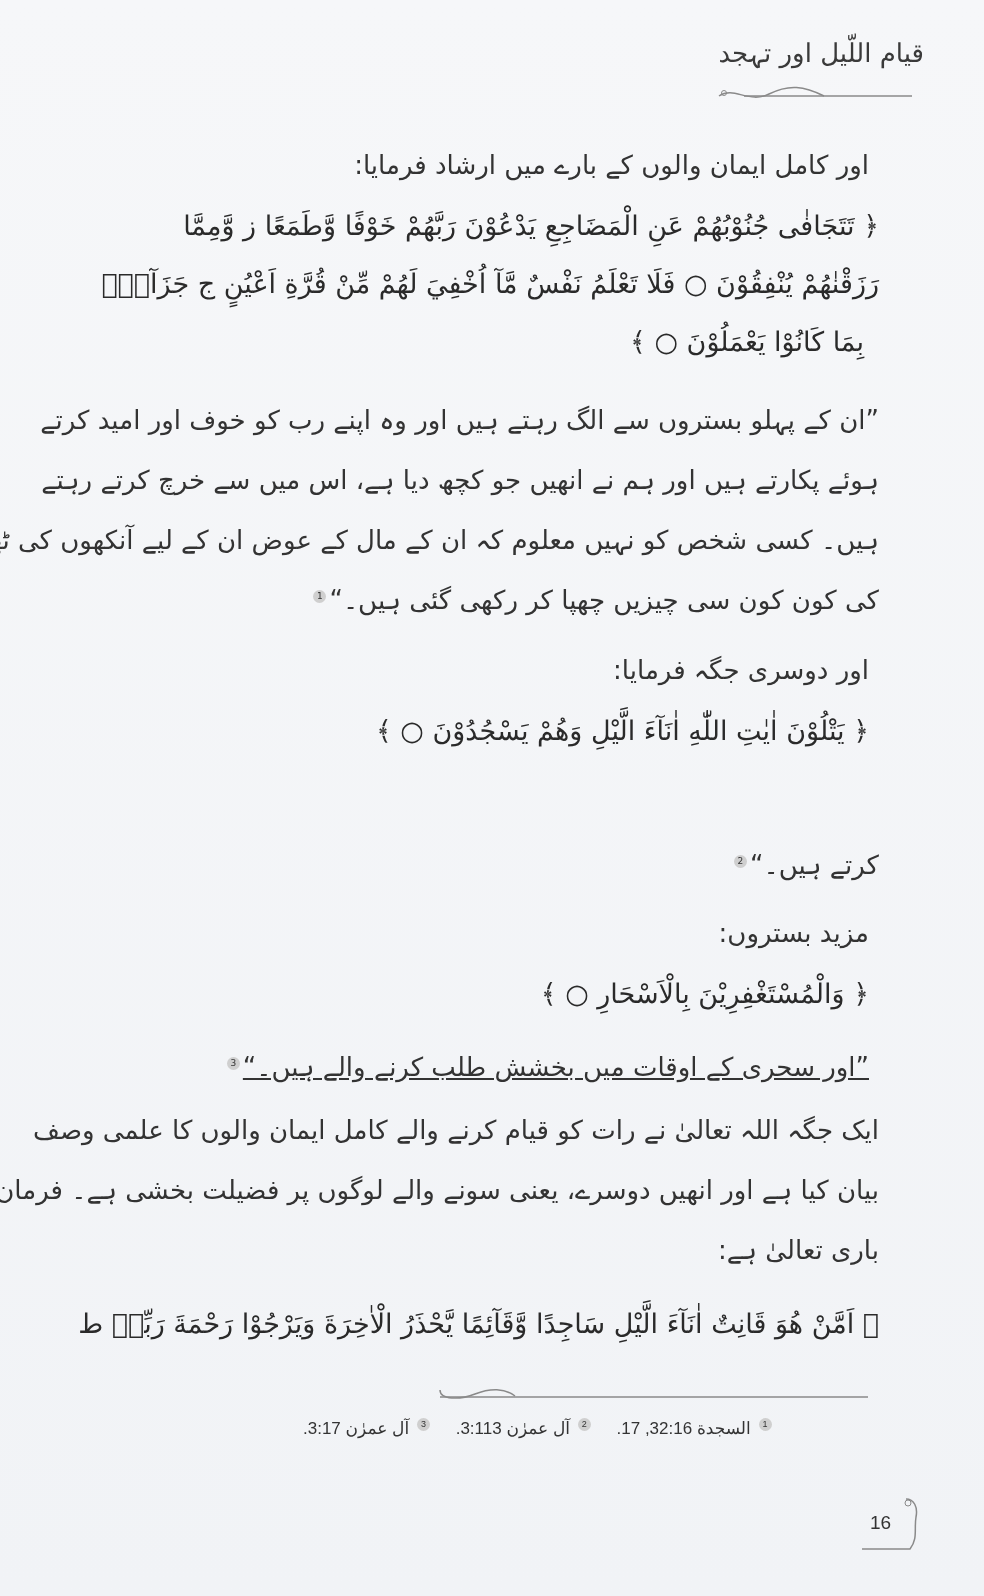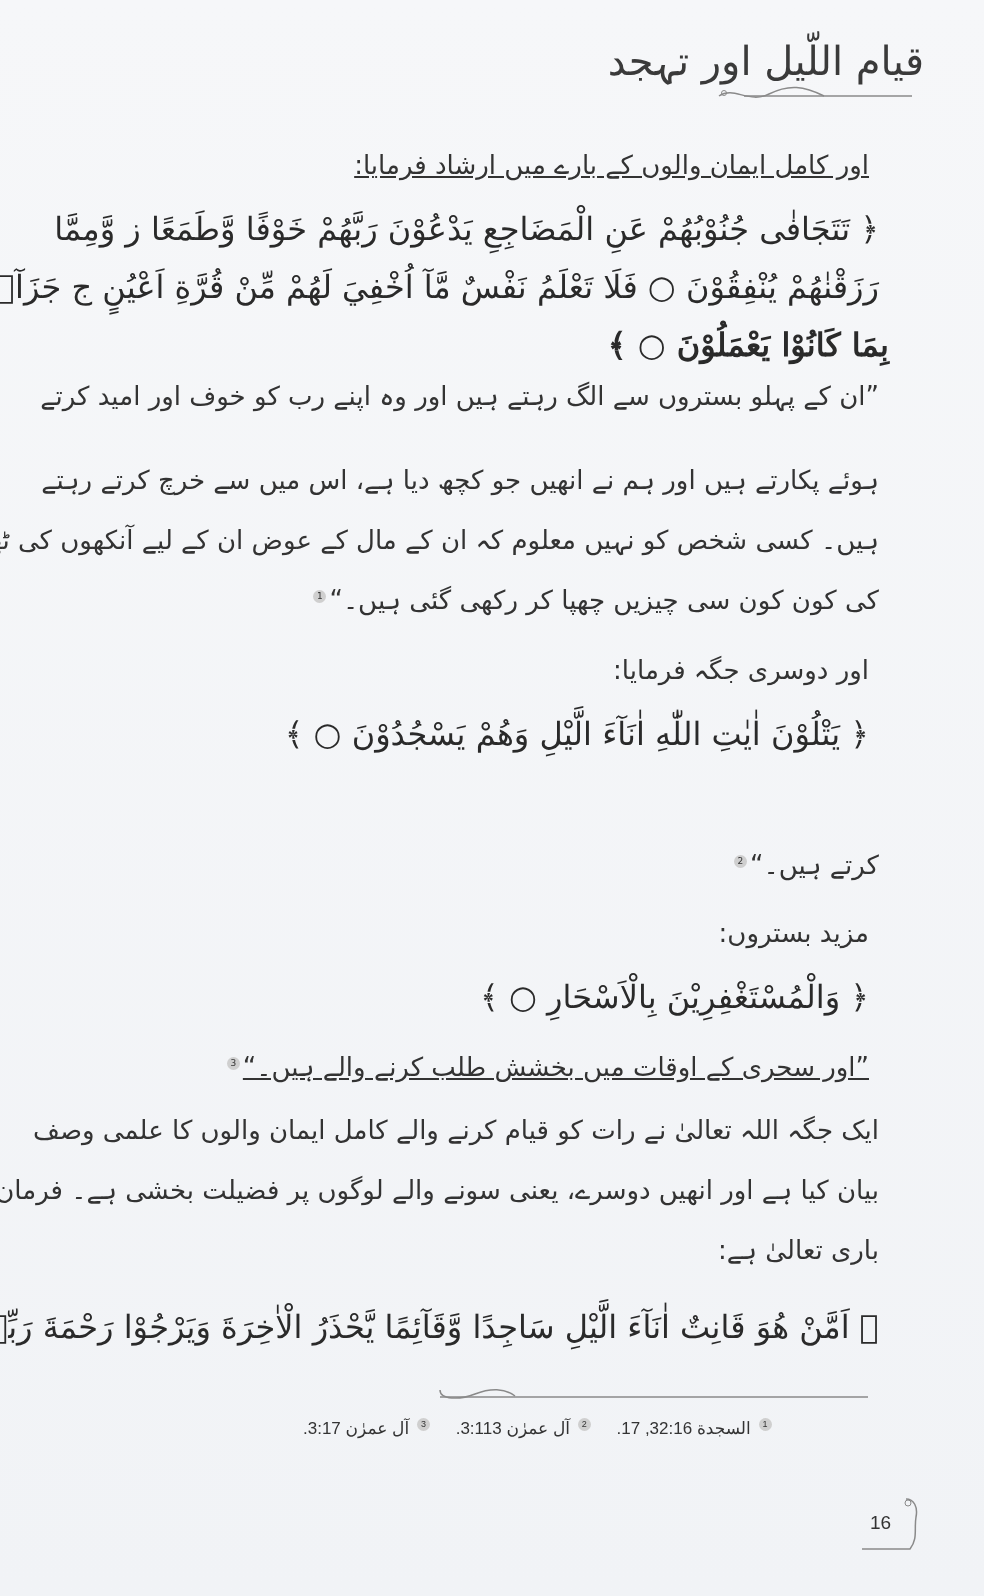--- a/index.html
+++ b/index.html
@@ -6,30 +6,30 @@
   body {
     width:984px; height:1596px; overflow:hidden;
     background:#f3f5f7;
     font-family:"DejaVu Sans", sans-serif;
     color:#2e2e2e;
     position:relative;
   }
   .page { position:absolute; inset:0; background:linear-gradient(180deg,#f6f7f9 0%,#f1f3f6 100%); }
   .header-title {
     position:absolute; right:60px; top:38px;
-    font-family:"DejaVu Serif", serif; font-size:40px; color:#3a3a3a;
+    font-family:"DejaVu Serif", serif; font-size:26px; color:#3a3a3a;
     direction:rtl;
   }
   .header-rule { position:absolute; right:70px; top:84px; width:200px; height:20px; }
   .line {
     position:absolute; direction:rtl; white-space:nowrap;
     font-family:"DejaVu Sans", sans-serif; color:#333;
   }
   .urdu { font-size:26px; }
-  .ayah { font-family:"DejaVu Serif", serif; font-size:32px; color:#2a2a2a; }
+  .ayah { font-family:"DejaVu Serif", serif; font-size:27px; color:#2a2a2a; }
   .fn-mark {
     display:inline-block; width:13px; height:13px; border-radius:50%;
     background:#cfcfcf; color:#333; font-size:9px; line-height:13px; text-align:center;
     vertical-align:super; margin:0 3px;
   }
   .fn-rule { position:absolute; left:300px; top:1384px; width:570px; height:20px; }
   .footnotes {
     position:absolute; left:285px; top:1418px; direction:rtl; white-space:nowrap;
     font-family:"Liberation Sans", sans-serif; font-size:17px; color:#333;
   }
@@ -45,27 +45,27 @@
 
 <div class="page">
 
   <div class="header-title">قیام اللّیل اور تہجد</div>
   <svg class="header-rule" viewBox="0 0 200 20">
     <path d="M5 12 C 20 2, 35 20, 55 10 S 90 2, 110 12" stroke="#8a8a8a" stroke-width="1.5" fill="none"></path>
     <line x1="30" y1="12" x2="198" y2="12" stroke="#8a8a8a" stroke-width="1.5"></line>
     <circle cx="10" cy="9" r="2.5" fill="none" stroke="#8a8a8a"></circle>
   </svg>
 
-  <div class="line urdu" style="right:115px; top:150px;text-decoration:underline;">اور کامل ایمان والوں کے بارے میں ارشاد فرمایا:</div>
+  <div class="line urdu" style="right:115px; top:150px;">اور کامل ایمان والوں کے بارے میں ارشاد فرمایا:</div>
 
   <div class="line ayah" style="right:105px; top:210px;">﴿ تَتَجَافٰى جُنُوْبُهُمْ عَنِ الْمَضَاجِعِ يَدْعُوْنَ رَبَّهُمْ خَوْفًا وَّطَمَعًا ز وَّمِمَّا</div>
   <div class="line ayah" style="right:105px; top:268px;">رَزَقْنٰهُمْ يُنْفِقُوْنَ ○ فَلَا تَعْلَمُ نَفْسٌ مَّآ اُخْفِيَ لَهُمْ مِّنْ قُرَّةِ اَعْيُنٍ ج جَزَآءًۢ</div>
-  <div class="line ayah" style="right:95px; top:326px;font-weight:bold;">بِمَا كَانُوْا يَعْمَلُوْنَ ○ ﴾</div>
+  <div class="line ayah" style="right:120px; top:326px;">بِمَا كَانُوْا يَعْمَلُوْنَ ○ ﴾</div>
 
-  <div class="line urdu" style="right:105px; top:381px;">”ان کے پہلو بستروں سے الگ رہتے ہیں اور وہ اپنے رب کو خوف اور امید کرتے</div>
+  <div class="line urdu" style="right:105px; top:405px;">”ان کے پہلو بستروں سے الگ رہتے ہیں اور وہ اپنے رب کو خوف اور امید کرتے</div>
   <div class="line urdu" style="right:105px; top:465px;">ہوئے پکارتے ہیں اور ہم نے انھیں جو کچھ دیا ہے، اس میں سے خرچ کرتے رہتے</div>
   <div class="line urdu" style="right:105px; top:525px;">ہیں۔ کسی شخص کو نہیں معلوم کہ ان کے مال کے عوض ان کے لیے آنکھوں کی ٹھنڈک</div>
   <div class="line urdu" style="right:105px; top:585px;">
     <span>کی کون کون سی چیزیں چھپا کر رکھی گئی ہیں۔“</span><span class="fn-mark">1</span>
   </div>
 
   <div class="line urdu" style="right:115px; top:655px;text-align:center;">اور دوسری جگہ فرمایا:</div>
   <div class="line ayah" style="right:115px; top:715px;">﴿ يَتْلُوْنَ اٰيٰتِ اللّٰهِ اٰنَآءَ الَّيْلِ وَهُمْ يَسْجُدُوْنَ ○ ﴾</div>
 
   <div class="line urdu" style="right:105px; top:850px;">

